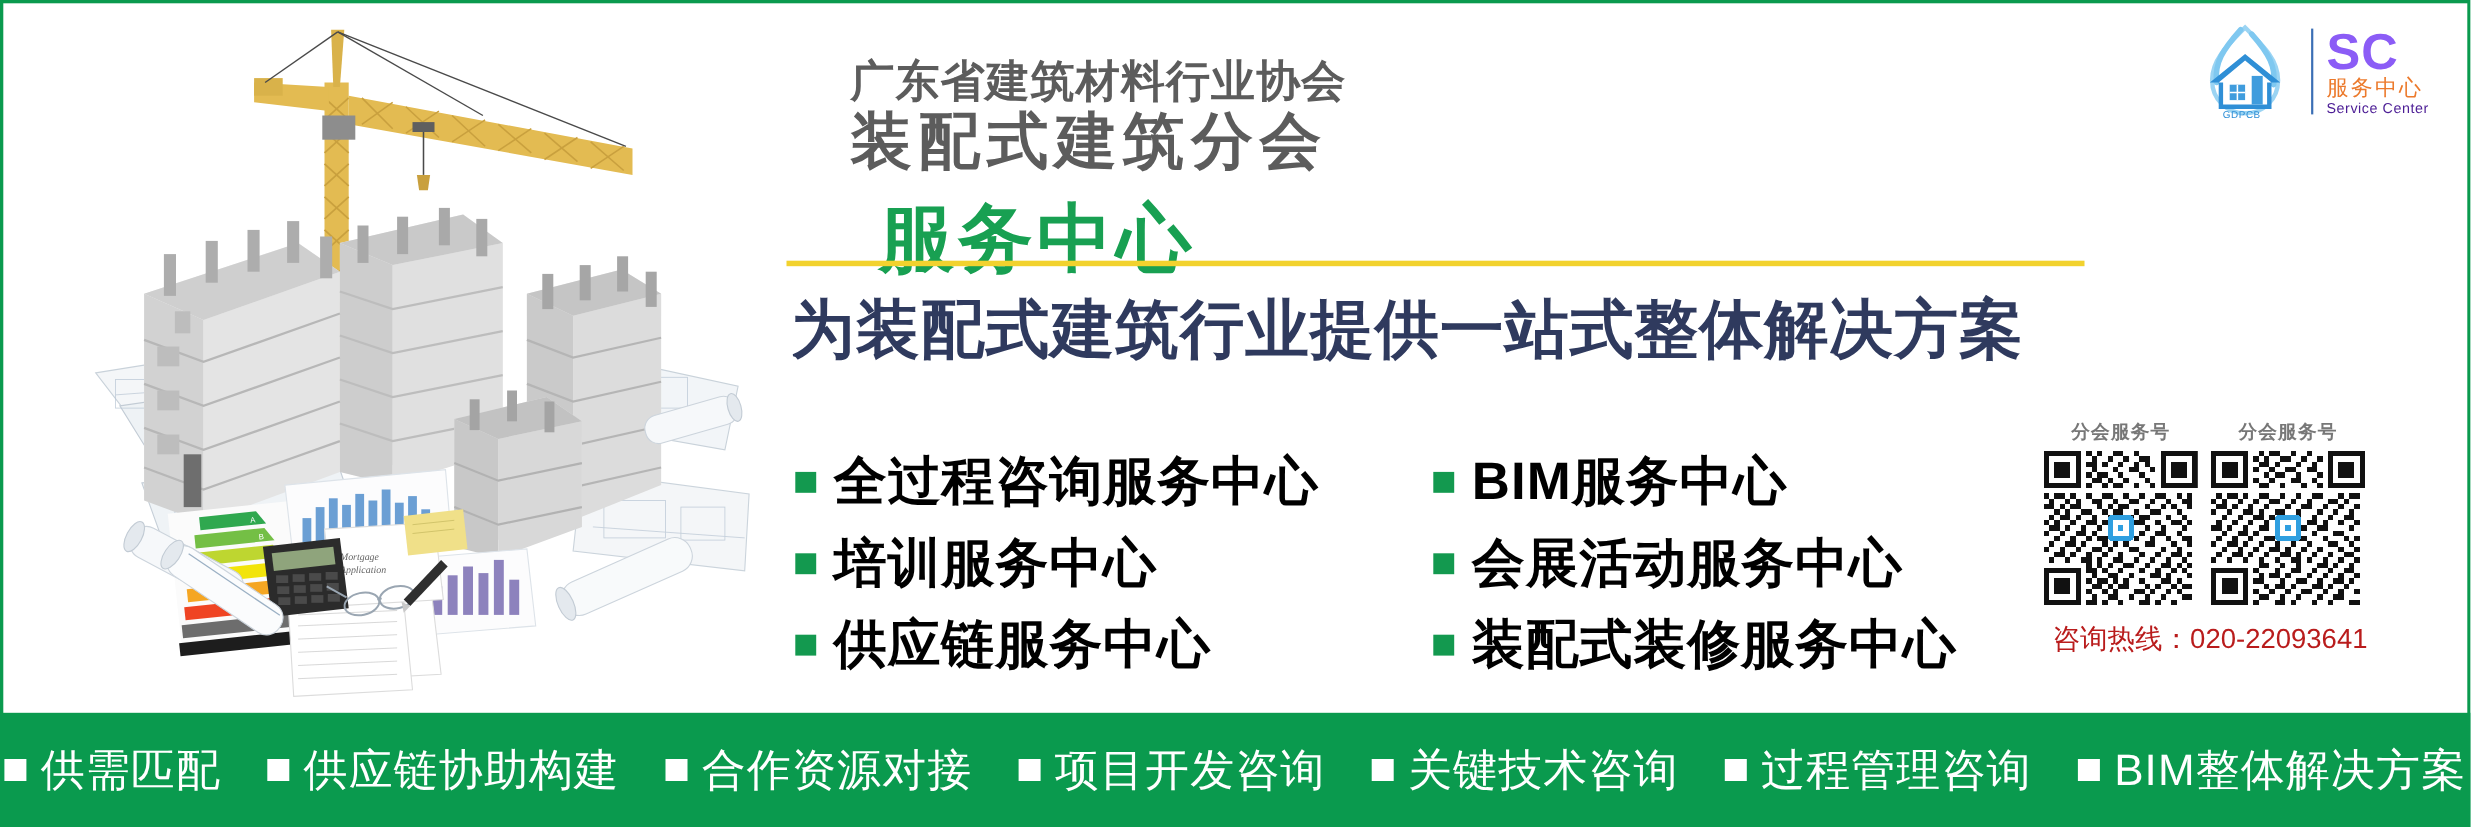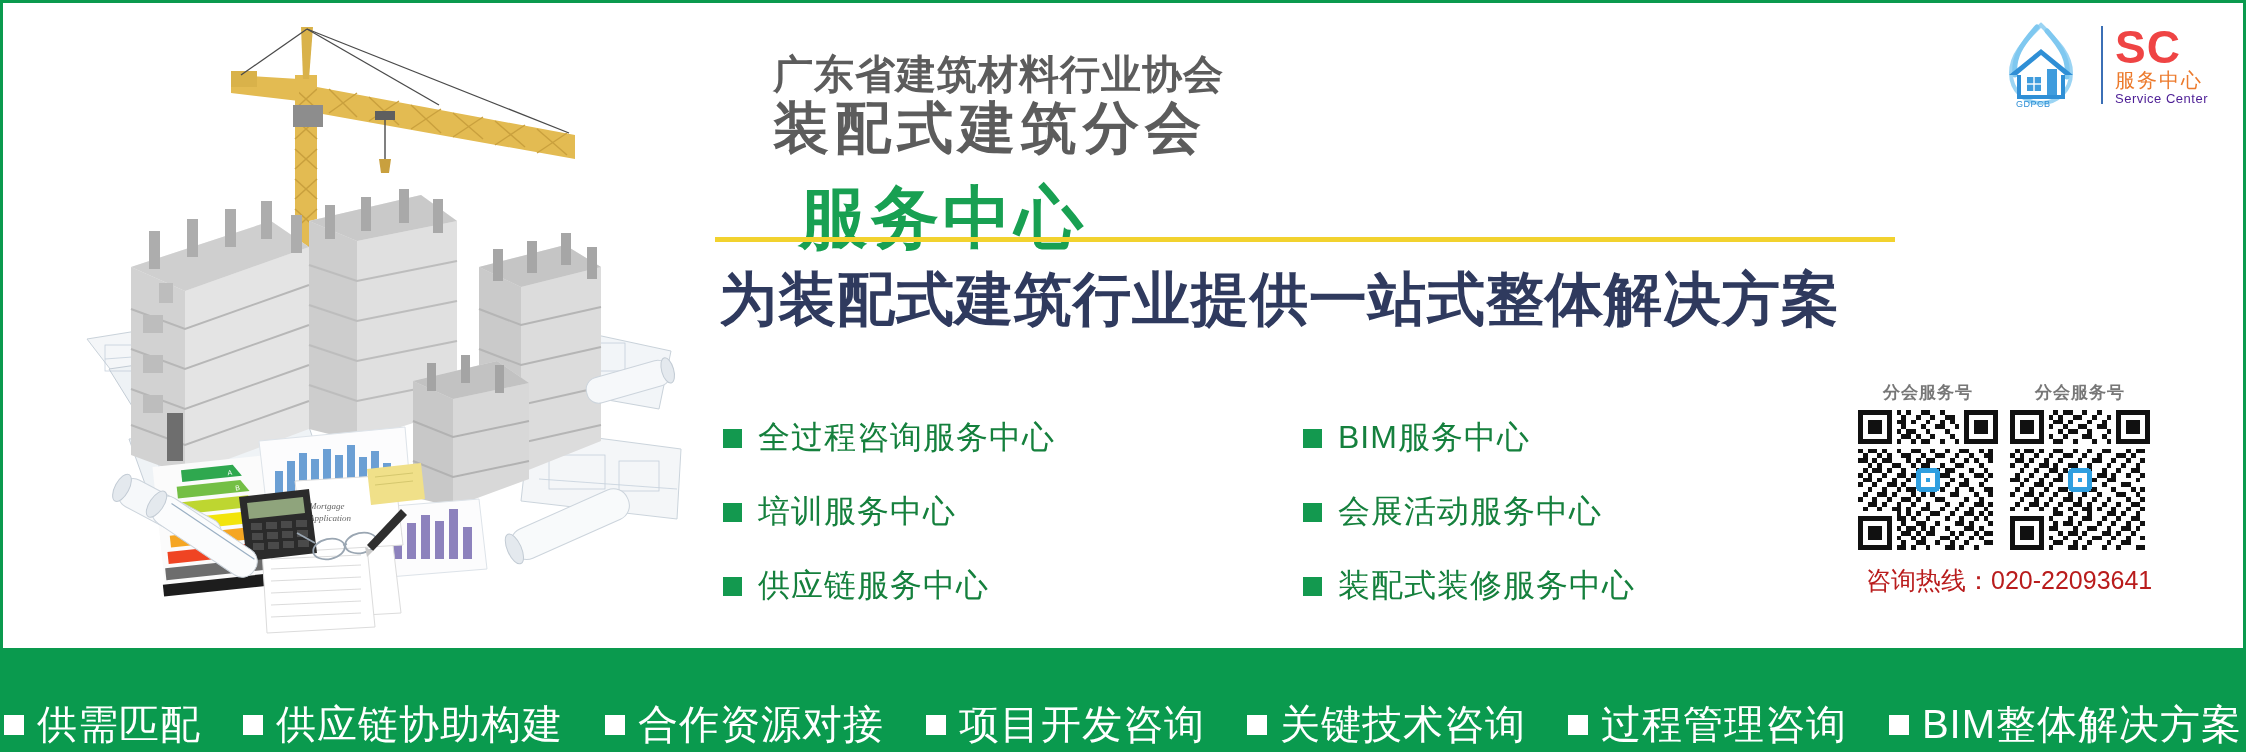--- a/index.html
+++ b/index.html
@@ -79,42 +79,42 @@
   .svc-col.right { width: 490px; }
   .svc-item {
     display: flex; align-items: center;
     height: 54px; margin-bottom: 20px;
   }
   .svc-bullet {
     width: 19px; height: 19px; background: #13994f;
     margin-right: 16px; flex: 0 0 auto;
   }
   .svc-label {
-    font-size: 32px; color: #15803d; font-weight: 400;
+    font-size: 48px; color: #000000; font-weight: 700;
     letter-spacing: 1px; white-space: nowrap;
   }
 
   
   #logo {
     position: absolute; left: 1990px; top: 14px;
     width: 248px; height: 96px;
     display: flex; align-items: center;
   }
   #logo-mark { width: 96px; height: 92px; position: relative; }
   #logo-mark .gd {
-    position: absolute; left: 23px; bottom: 2px;
-    width: 80px; text-align: left;
+    position: absolute; left: 5px; bottom: 2px;
+    width: 80px; text-align: center;
     font-size: 9px; color: #2f8fd6; letter-spacing: .5px; margin-top: 48px;
   }
   #logo-div {
     width: 2px; height: 78px; background: #3b6fb5; margin: 0 12px;
   }
   #logo-text { display: flex; flex-direction: column; }
   #logo-sc {
-    font-size: 46px; font-weight: bold; color: #ef4444;
+    font-size: 46px; font-weight: bold; color: #8b5cf6;
     line-height: 44px; letter-spacing: 1px;
   }
   #logo-cn {
     font-size: 20px; color: #ec7a2c; line-height: 22px;
     letter-spacing: 2px;
   }
   #logo-en {
     font-size: 13px; color: #4c1d95; line-height: 15px;
     letter-spacing: .5px;
   }
@@ -134,21 +134,21 @@
   #hotline {
     margin-top: 14px; margin-left: 8px;
     font-size: 25px; color: #b91c1c; white-space: nowrap;
   }
 
   
   #footer {
     position: absolute; left: -3px; bottom: -3px;
     width: 2246px; height: 104px;
     background: #0a9a4e;
-    display: flex; align-items: flex-end; justify-content: center;
+    display: flex; align-items: center; justify-content: center;
     gap: 42px;
   }
   .ft-item { display: flex; align-items: center; }
   .ft-bullet {
     width: 20px; height: 20px; background: #ffffff;
     margin-right: 13px; flex: 0 0 auto;
   }
   .ft-label {
     font-size: 40px; color: #ffffff; font-weight: 500;
     letter-spacing: 1px; white-space: nowrap;

